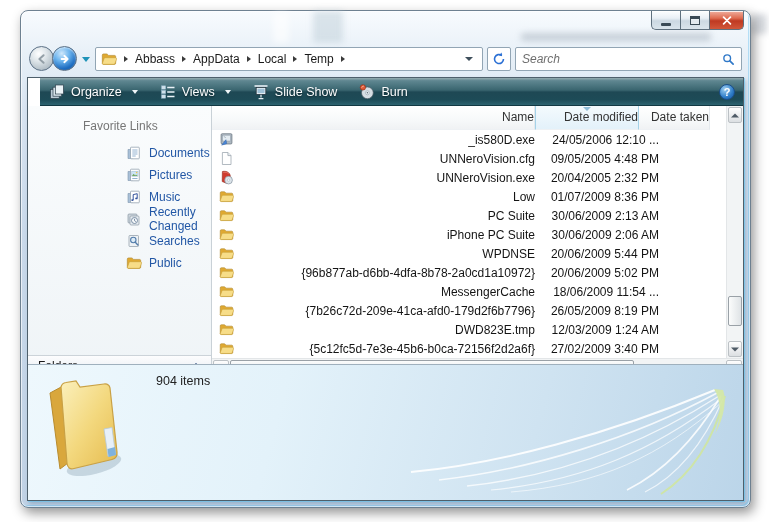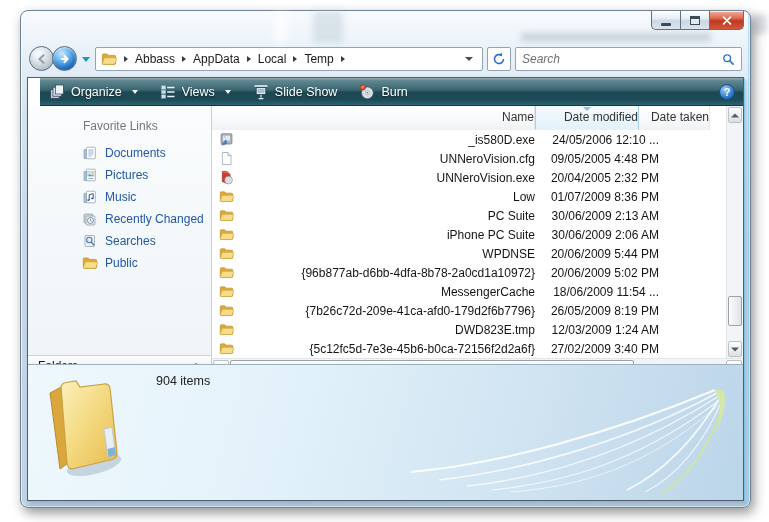--- a/index.html
+++ b/index.html
@@ -81,21 +81,21 @@
     background:radial-gradient(circle at 35% 30%,#9fd0f2,#2e7cc8 60%,#15549b); color:#fff;
     font-size:11px; font-weight:bold; display:flex; align-items:center; justify-content:center;
     border:1px solid #1b4f8a; }
 
   .main { position:absolute; top:28px; left:0; right:0; bottom:124px; }
 
   
   .sidebar { position:absolute; left:0; top:0; bottom:0; width:184px;
     background:linear-gradient(180deg,#fafcfd 0%,#eff4f7 100%); border-right:1px solid #c9d1d7;padding-left:44px; }
   .fav-title { padding:13px 0 0 11px; font-size:12px; color:#767676; }
-  .fav-list { margin-top:9px; }
+  .fav-list { margin-top:9px;margin-left:44px; }
   .fav-item { display:flex; align-items:center; height:22px; padding-left:10px; font-size:12px;
     color:var(--link-blue,#2257a5); }
   .fav-icon { width:16px; height:16px; margin-right:7px; flex:none; }
   .fav-icon svg { width:16px; height:16px; display:block; }
   .folders-bar { position:absolute; bottom:0; left:0; right:0; height:21px; display:flex; align-items:center;
     padding:0 10px; background:linear-gradient(180deg,#fdfdfe,#e4eaf0); border-top:1px solid #ccd3d9;
     font-size:12px; color:#1a1a1a; }
   .folders-chevron { margin-left:auto; width:10px; height:6px; }
   .folders-chevron svg { width:10px; height:6px; display:block; }
 

